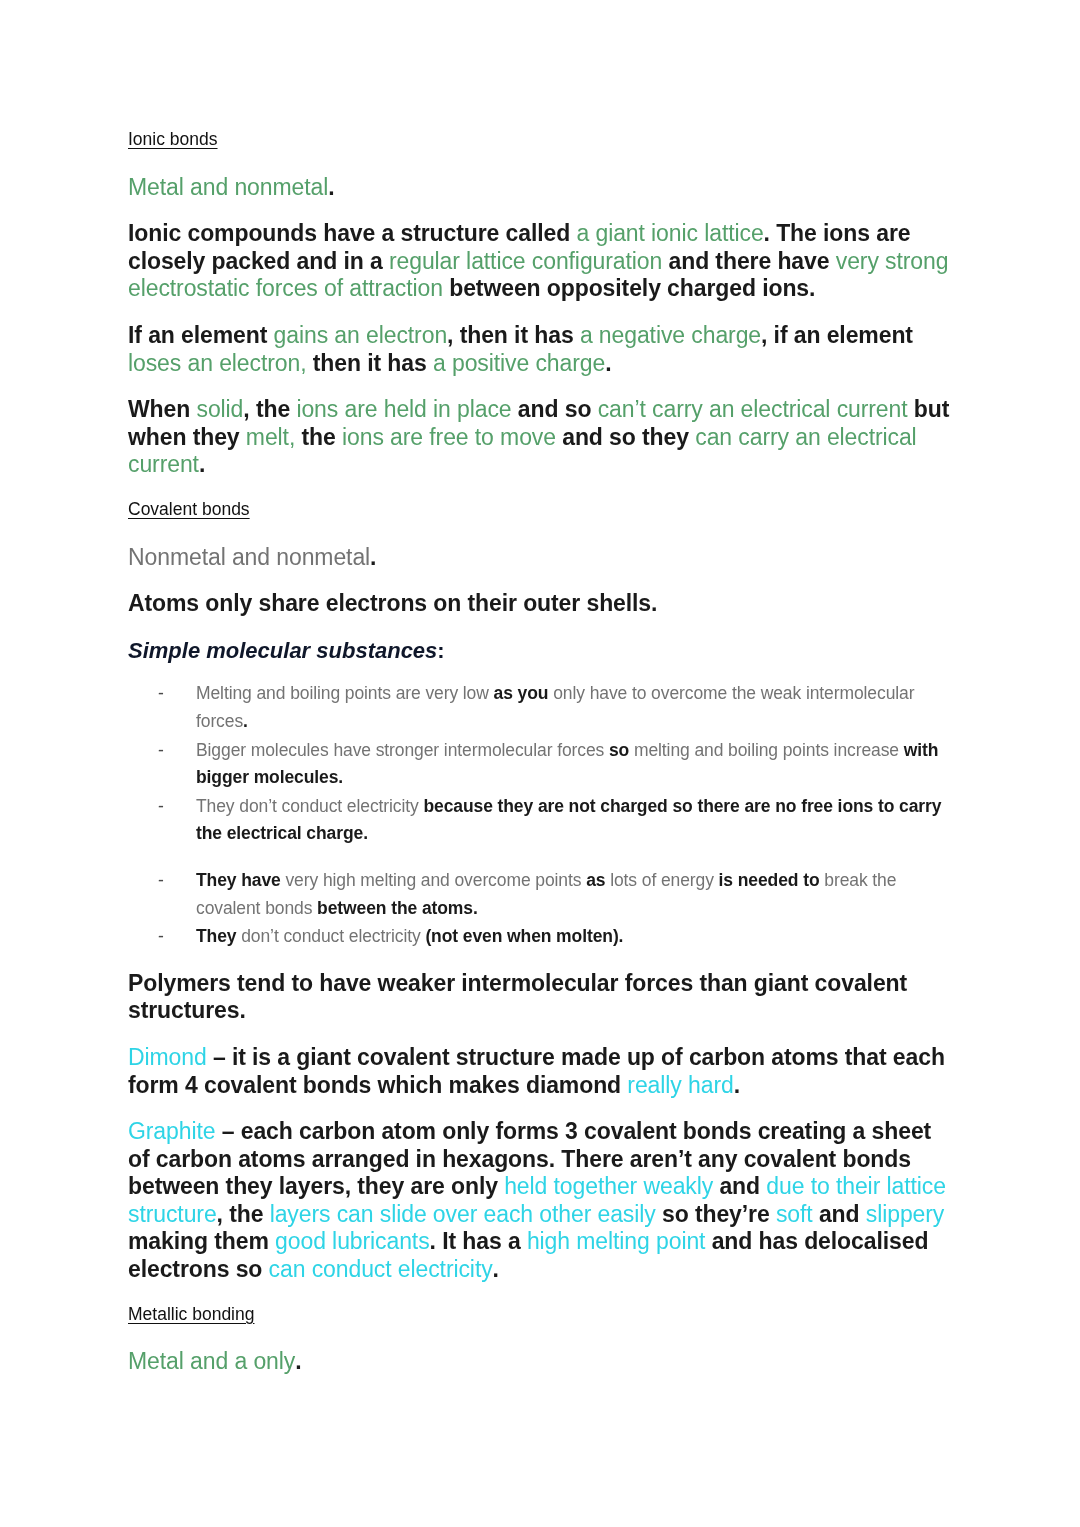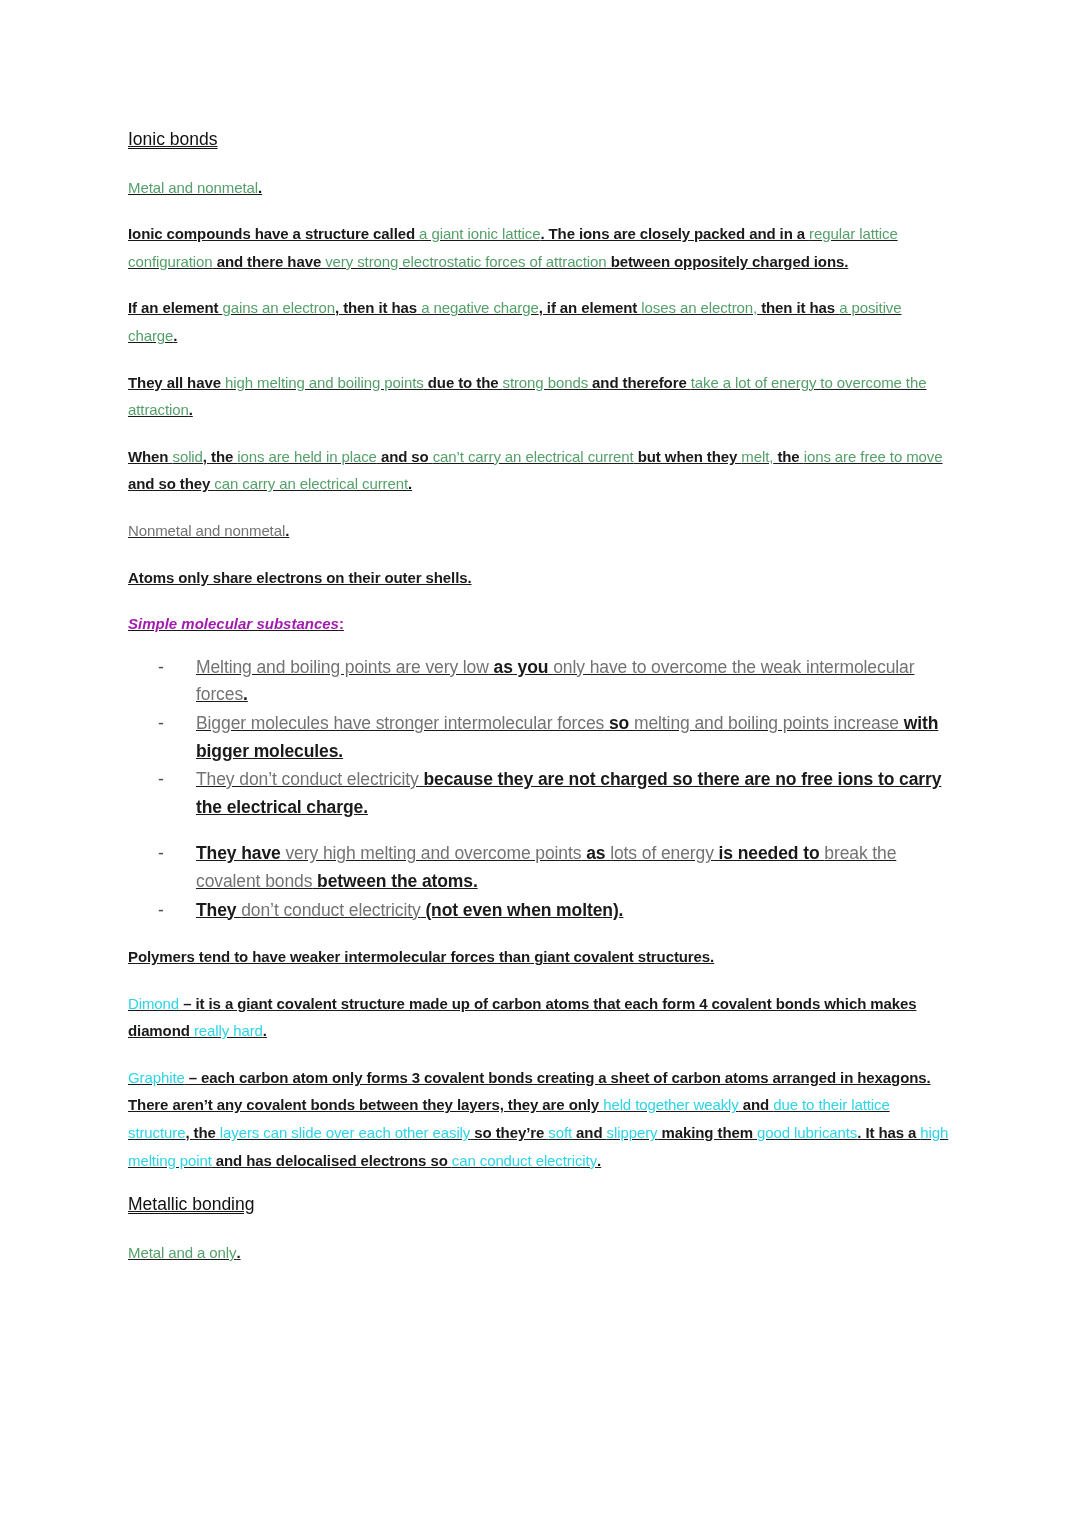--- a/index.html
+++ b/index.html
@@ -13,50 +13,49 @@
     font-family: "Liberation Sans", sans-serif;
     color: #1a1a1a;
   }
   .page {
     position: relative;
     width: 1080px;
     height: 1527px;
     background: #ffffff;
     box-sizing: border-box;
     padding: 128px 132px 0 128px;
-    text-decoration: underline;
   }
   .doc {
     width: 822px;
   }
   
   .heading {
     font-size: 17.5px;
     line-height: 1.35;
     color: #111111;
     margin: 0 0 22px 0;
     display: block;
   }
   .heading .h-underline {
     text-decoration: underline;
     text-underline-offset: 3px;
     text-decoration-thickness: 1.4px;
   }
   p.para {
-    font-size: 15px;
+    font-size: 23px;
     line-height: 27.6px;
     margin: 0 0 19px 0;
     color: #1a1a1a;
     letter-spacing: -0.1px;
   }
   .subhead {
-    font-size: 15px;
+    font-size: 22px;
     line-height: 27.6px;
     margin: 0 0 16px 0;
-    color: #a21caf;
+    color: #0f172a;
     font-weight: bold;
     font-style: italic;
   }
   .subhead .plainmark {
     font-style: normal;
     font-weight: bold;
   }
   ul.bullets {
     list-style: none;
     margin: 0 0 19px 0;
@@ -85,22 +84,22 @@
 </style>
 </head>
 <body>
 
 <div class="page">
   <div class="doc" id="doc-root">
       <div class="heading"><span class="h-underline">Ionic bonds</span></div>
       <p class="para"><span class="k-green">Metal and nonmetal</span><span class="k-black">.</span></p>
       <p class="para"><span class="k-black">Ionic compounds have a structure called </span><span class="k-green">a giant ionic lattice</span><span class="k-black">. The ions are closely packed and in a </span><span class="k-green">regular lattice configuration</span><span class="k-black"> and there have </span><span class="k-green">very strong electrostatic forces of attraction</span><span class="k-black"> between oppositely charged ions.</span></p>
       <p class="para"><span class="k-black">If an element </span><span class="k-green">gains an electron</span><span class="k-black">, then it has </span><span class="k-green">a negative charge</span><span class="k-black">, if an element </span><span class="k-green">loses an electron,</span><span class="k-black"> then it has </span><span class="k-green">a positive charge</span><span class="k-black">.</span></p>
-      <p class="para"><span class="k-black">They all have </span><span class="k-green">high melting and boiling points</span><span class="k-black"> due to the </span><span class="k-green">strong bonds</span><span class="k-black"> and therefore </span><span class="k-green">take a lot of energy to overcome the attraction</span><span class="k-black">.</span></p>
       <p class="para"><span class="k-black">When </span><span class="k-green">solid</span><span class="k-black">, the </span><span class="k-green">ions are held in place</span><span class="k-black"> and so </span><span class="k-green">can’t carry an electrical current</span><span class="k-black"> but when they </span><span class="k-green">melt,</span><span class="k-black"> the </span><span class="k-green">ions are free to move</span><span class="k-black"> and so they </span><span class="k-green">can carry an electrical current</span><span class="k-black">.</span></p>
+      <div class="heading"><span class="h-underline">Covalent bonds</span></div>
       <p class="para"><span class="k-orange">Nonmetal and nonmetal</span><span class="k-black">.</span></p>
       <p class="para"><span class="k-black">Atoms only share electrons on their outer shells.</span></p>
       <div class="subhead"><span>Simple molecular substances</span><span class="plainmark">:</span></div>
       <ul class="bullets">
         <li><span class="dash">-</span><span class="k-orange">Melting and boiling points are very low</span><span class="k-black"> as you </span><span class="k-orange">only have to overcome the weak intermolecular forces</span><span class="k-black">.</span></li>
         <li><span class="dash">-</span><span class="k-orange">Bigger molecules have stronger intermolecular forces</span><span class="k-black"> so </span><span class="k-orange">melting and boiling points increase</span><span class="k-black"> with bigger molecules.</span></li>
         <li><span class="dash">-</span><span class="k-orange">They don’t conduct electricity</span><span class="k-black"> because they are not charged so there are no free ions to carry the electrical charge.</span></li>
       </ul>
       <ul class="bullets">
         <li><span class="dash">-</span><span class="k-black">They have </span><span class="k-orange">very high melting and overcome points</span><span class="k-black"> as </span><span class="k-orange">lots of energy</span><span class="k-black"> is needed to </span><span class="k-orange">break the covalent bonds</span><span class="k-black"> between the atoms.</span></li>

